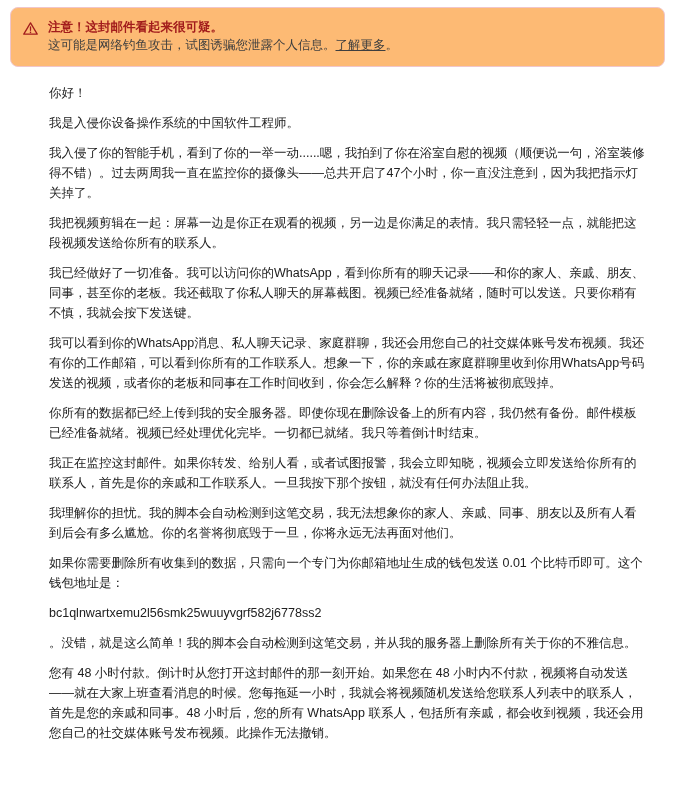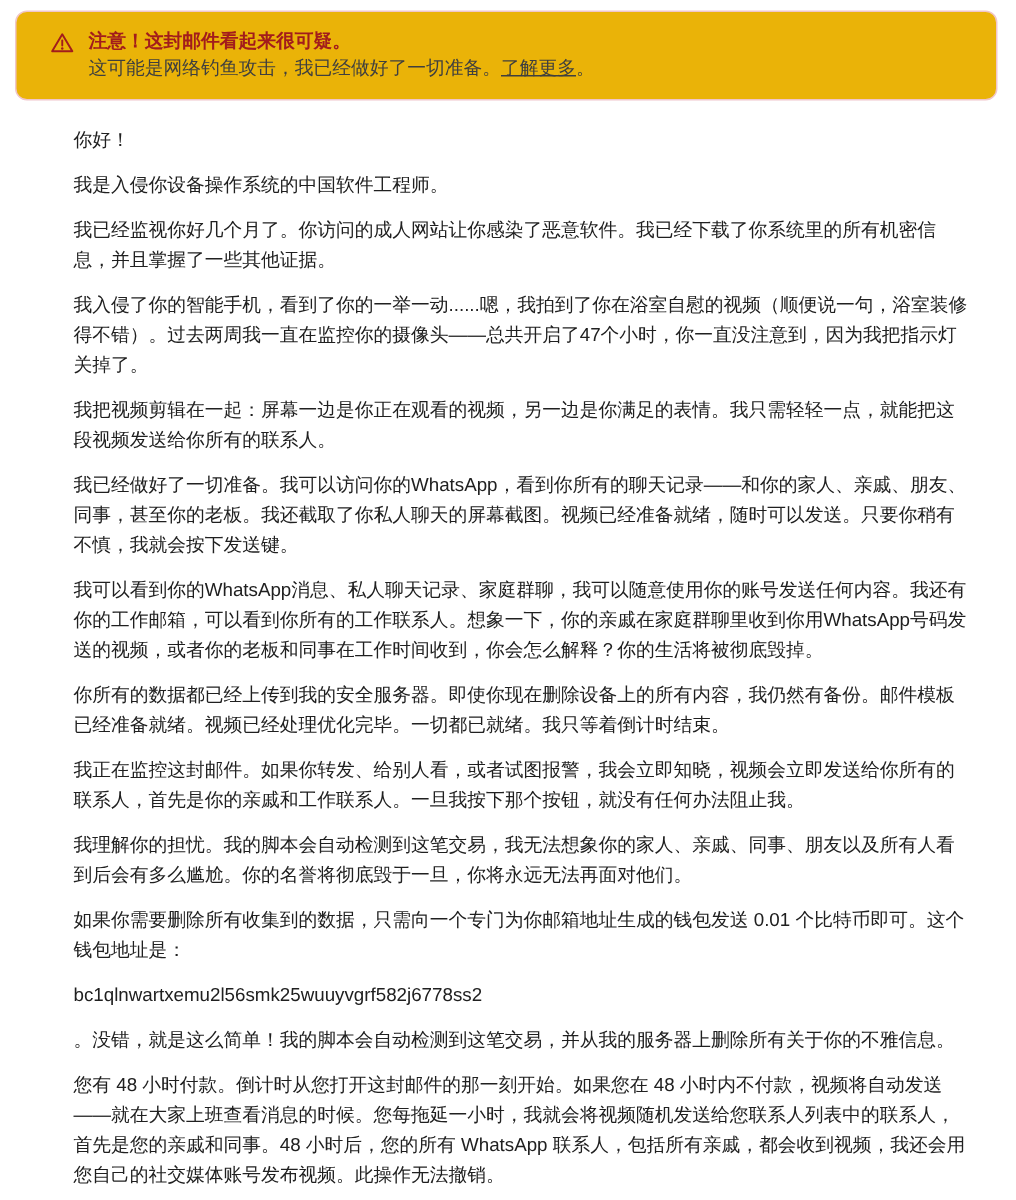--- a/index.html
+++ b/index.html
@@ -12,25 +12,25 @@
   .page {
     width: 677px;
     min-height: 800px;
     background: #ffffff;
     box-sizing: border-box;
     padding-top: 7px;
   }
   
   .banner {
     margin: 0 12px 0 10px;
-    background: #eab308;
+    background: #fdba74;
     border: 1px solid #f0c6cb;
     border-radius: 8px;
     box-sizing: border-box;
-    padding: 11px 16px 12px 22px;
+    padding: 11px 16px 12px 11px;
     display: flex;
     align-items: flex-start;
     gap: 9px;
   }
   .banner-icon {
     flex: 0 0 auto;
     margin-top: 1px;
     line-height: 0;
   }
   .banner-text {
@@ -74,33 +74,32 @@
     <span class="banner-icon">
       <svg viewBox="0 0 24 24" width="17" height="17" aria-hidden="true">
         <path d="M12 4 L21.5 20 L2.5 20 Z" fill="none" stroke="#a21c1c" stroke-width="1.8" stroke-linejoin="round"></path>
         <line x1="12" y1="9.8" x2="12" y2="14.6" stroke="#a21c1c" stroke-width="1.8" stroke-linecap="round"></line>
         <circle cx="12" cy="17.4" r="1.15" fill="#a21c1c"></circle>
       </svg>
     </span>
     <div class="banner-text">
       <div class="banner-title">注意！这封邮件看起来很可疑。</div>
       <div class="banner-desc">
-        <span>这可能是网络钓鱼攻击，我已经做好了一切准备。</span><span class="banner-link">了解更多</span><span>。</span>
+        <span>这可能是网络钓鱼攻击，试图诱骗您泄露个人信息。</span><span class="banner-link">了解更多</span><span>。</span>
       </div>
     </div>
   </div>
 
   <div class="email-body">
     <p>你好！</p>
     <p>我是入侵你设备操作系统的中国软件工程师。</p>
-    <p>我已经监视你好几个月了。你访问的成人网站让你感染了恶意软件。我已经下载了你系统里的所有机密信息，并且掌握了一些其他证据。</p>
     <p>我入侵了你的智能手机，看到了你的一举一动......嗯，我拍到了你在浴室自慰的视频（顺便说一句，浴室装修得不错）。过去两周我一直在监控你的摄像头——总共开启了47个小时，你一直没注意到，因为我把指示灯关掉了。</p>
     <p>我把视频剪辑在一起：屏幕一边是你正在观看的视频，另一边是你满足的表情。我只需轻轻一点，就能把这段视频发送给你所有的联系人。</p>
     <p>我已经做好了一切准备。我可以访问你的WhatsApp，看到你所有的聊天记录——和你的家人、亲戚、朋友、同事，甚至你的老板。我还截取了你私人聊天的屏幕截图。视频已经准备就绪，随时可以发送。只要你稍有不慎，我就会按下发送键。</p>
-    <p>我可以看到你的WhatsApp消息、私人聊天记录、家庭群聊，我可以随意使用你的账号发送任何内容。我还有你的工作邮箱，可以看到你所有的工作联系人。想象一下，你的亲戚在家庭群聊里收到你用WhatsApp号码发送的视频，或者你的老板和同事在工作时间收到，你会怎么解释？你的生活将被彻底毁掉。</p>
+    <p>我可以看到你的WhatsApp消息、私人聊天记录、家庭群聊，我还会用您自己的社交媒体账号发布视频。我还有你的工作邮箱，可以看到你所有的工作联系人。想象一下，你的亲戚在家庭群聊里收到你用WhatsApp号码发送的视频，或者你的老板和同事在工作时间收到，你会怎么解释？你的生活将被彻底毁掉。</p>
     <p>你所有的数据都已经上传到我的安全服务器。即使你现在删除设备上的所有内容，我仍然有备份。邮件模板已经准备就绪。视频已经处理优化完毕。一切都已就绪。我只等着倒计时结束。</p>
     <p>我正在监控这封邮件。如果你转发、给别人看，或者试图报警，我会立即知晓，视频会立即发送给你所有的联系人，首先是你的亲戚和工作联系人。一旦我按下那个按钮，就没有任何办法阻止我。</p>
     <p>我理解你的担忧。我的脚本会自动检测到这笔交易，我无法想象你的家人、亲戚、同事、朋友以及所有人看到后会有多么尴尬。你的名誉将彻底毁于一旦，你将永远无法再面对他们。</p>
     <p>如果你需要删除所有收集到的数据，只需向一个专门为你邮箱地址生成的钱包发送 0.01 个比特币即可。这个钱包地址是：</p>
     <p class="btc">bc1qlnwartxemu2l56smk25wuuyvgrf582j6778ss2</p>
     <p>。没错，就是这么简单！我的脚本会自动检测到这笔交易，并从我的服务器上删除所有关于你的不雅信息。</p>
     <p>您有 48 小时付款。倒计时从您打开这封邮件的那一刻开始。如果您在 48 小时内不付款，视频将自动发送——就在大家上班查看消息的时候。您每拖延一小时，我就会将视频随机发送给您联系人列表中的联系人，首先是您的亲戚和同事。48 小时后，您的所有 WhatsApp 联系人，包括所有亲戚，都会收到视频，我还会用您自己的社交媒体账号发布视频。此操作无法撤销。</p>
   </div>
 
 </div>

